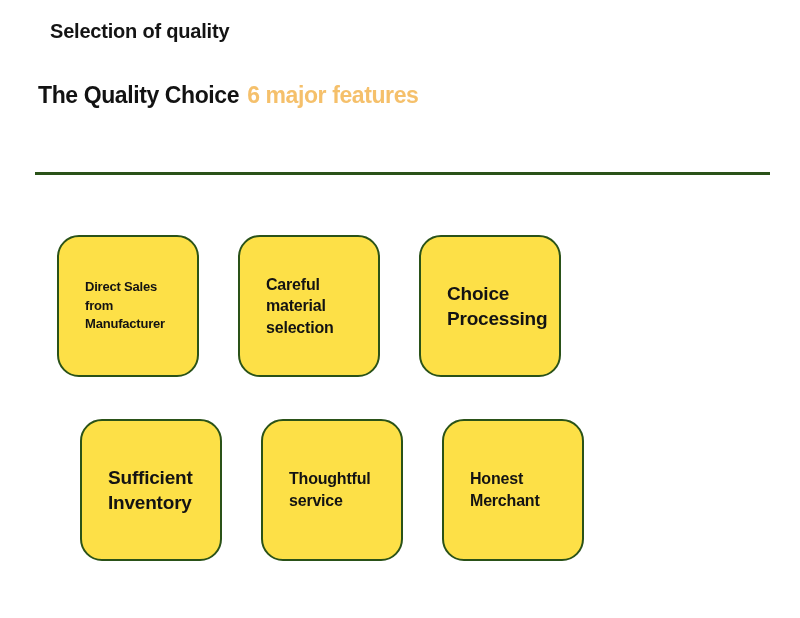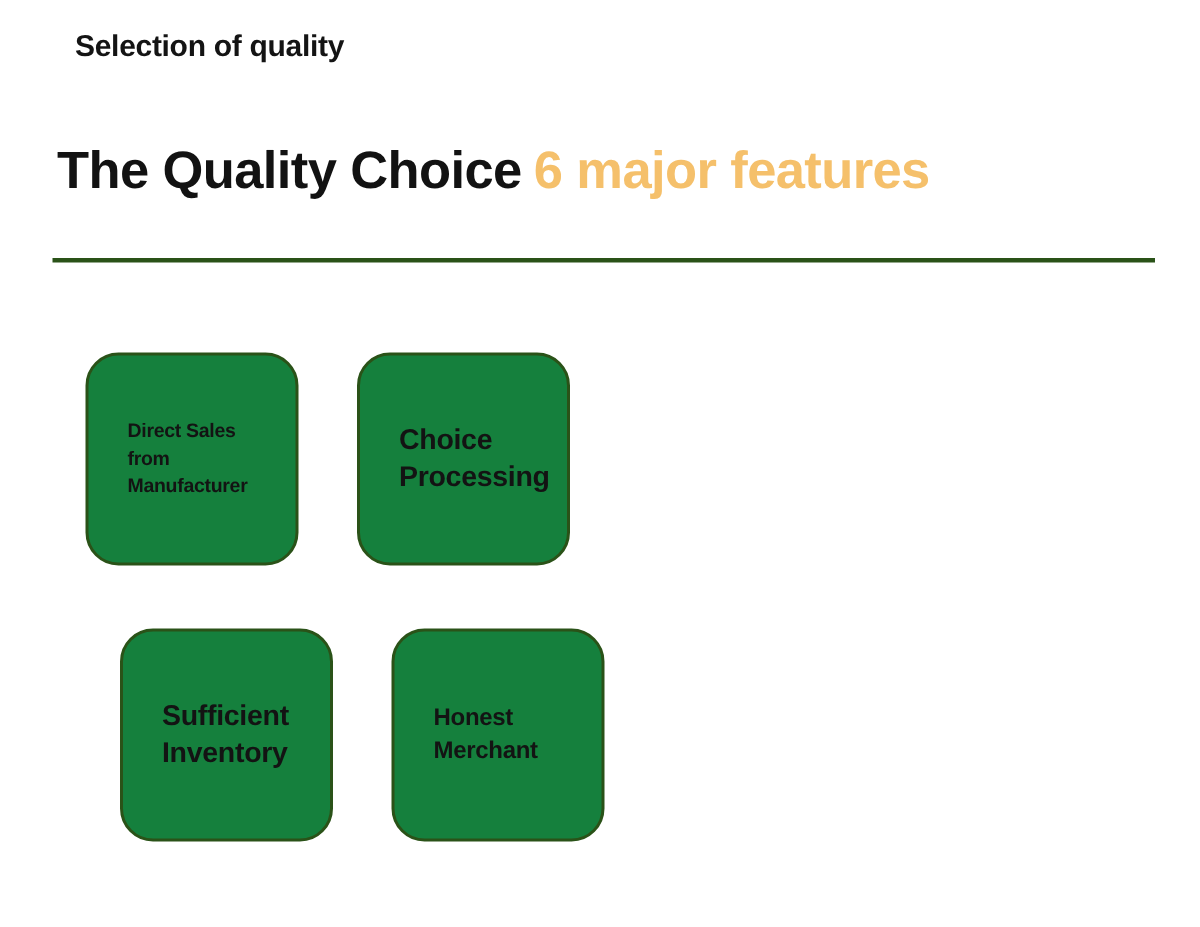--- a/index.html
+++ b/index.html
@@ -30,26 +30,25 @@
     font-size: 20px;
     font-weight: 700;
     letter-spacing: -0.2px;
     color: #141414;
     white-space: nowrap;
   }
   .headline {
     position: absolute;
     left: 38px;
     top: 84px;
-    font-size: 35px;
+    font-size: 23px;
     font-weight: 700;
     letter-spacing: -0.4px;
     white-space: nowrap;
     line-height: 1;
-    margin-top: 12px;
   }
   .headline .h-main {
     color: #121212;
   }
   .headline .h-accent {
     color: #F5C06B;
     margin-left: 8px;
   }
 
   .divider {
@@ -75,21 +74,21 @@
   .grid-row + .grid-row {
     margin-top: 42px;
     padding-left: 23px;
   }
   .card {
     width: 142px;
     height: 142px;
     box-sizing: border-box;
     border: 2px solid #2A5218;
     border-radius: 22px;
-    background: #15803d;
+    background: #fde047;
     display: flex;
     align-items: center;
     justify-content: flex-start;
   }
   .card-label {
     padding-left: 26px;
     padding-right: 8px;
     font-weight: 700;
     color: #131313;
     line-height: 1.3;
@@ -114,31 +113,40 @@
 
   <div class="divider"></div>
 
   <div class="grid">
     <div class="grid-row">
       <div class="card sz-s">
         <span class="card-label">Direct Sales
 from
 Manufacturer</span>
       </div>
+      <div class="card sz-m">
+        <span class="card-label">Careful
+material
+selection</span>
+      </div>
       <div class="card sz-l">
         <span class="card-label">Choice
 Processing</span>
       </div>
     </div>
 
     <div class="grid-row">
       <div class="card sz-l">
         <span class="card-label">Sufficient
 Inventory</span>
       </div>
       <div class="card sz-m">
+        <span class="card-label">Thoughtful
+service</span>
+      </div>
+      <div class="card sz-m">
         <span class="card-label">Honest
 Merchant</span>
       </div>
     </div>
   </div>
 
 </div>
 
 </body></html>

